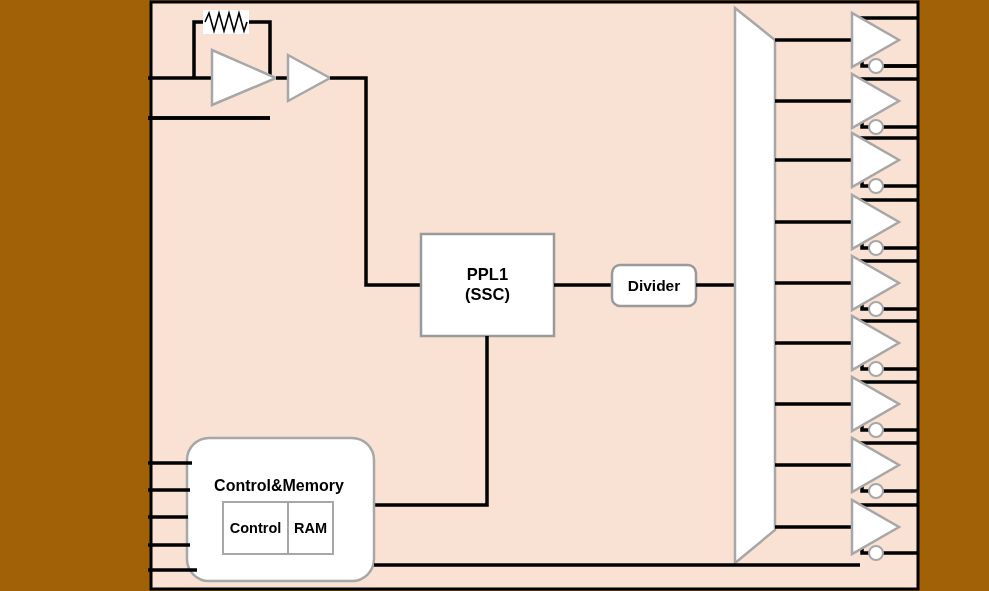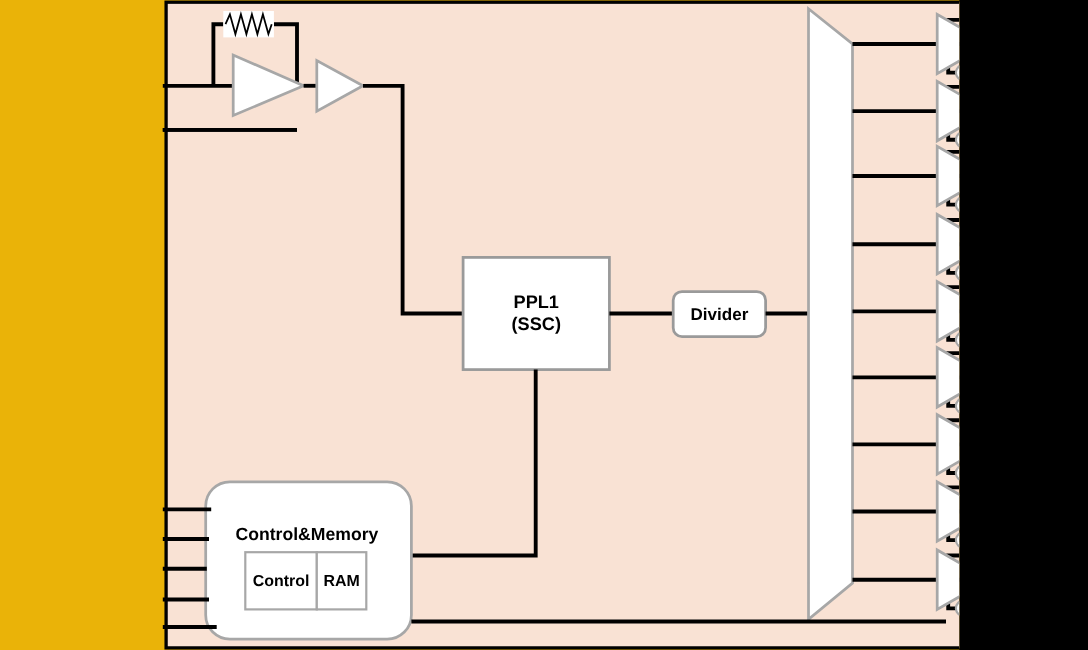--- a/index.html
+++ b/index.html
@@ -6,23 +6,23 @@
   html, body {
     margin: 0;
     padding: 0;
     background: #000000;
   }
   body {
     font-family: "Liberation Sans", sans-serif;
   }
   #canvas {
     position: relative;
-    width: 872px;
+    width: 989px;
     height: 591px;
-    background: #eab308;
+    background: #a16207;
     overflow: hidden;
   }
   #diagram-svg {
     position: absolute;
     left: 0;
     top: 0;
   }
   .blk-label {
     font-family: "Liberation Sans", sans-serif;
     font-weight: bold;

